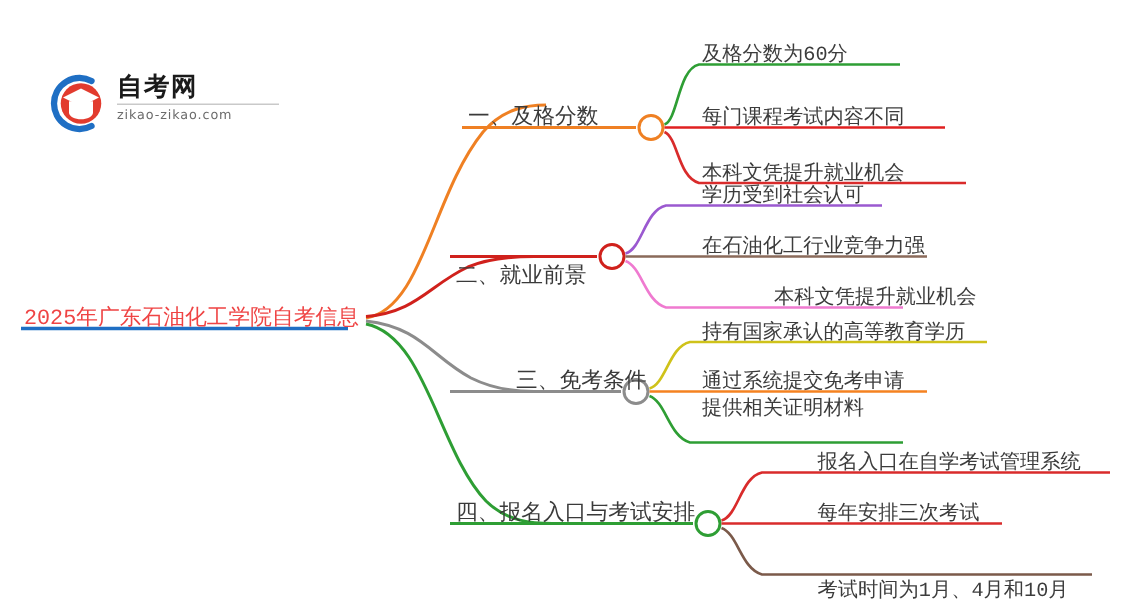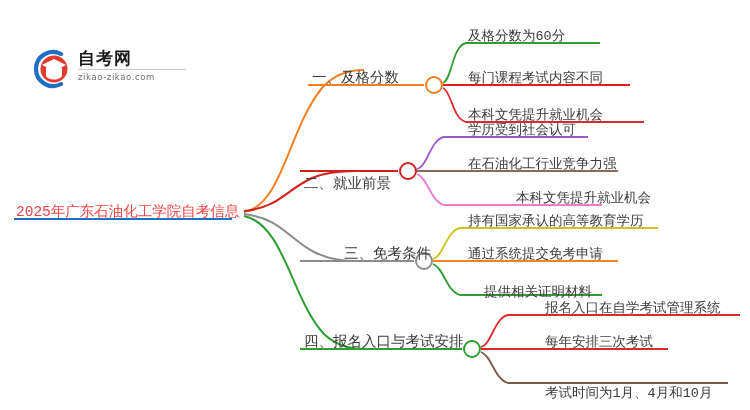--- a/index.html
+++ b/index.html
@@ -148,18 +148,18 @@
 <div class="node-label leaf-label" style="left:468px; top:106px;">本科文凭提升就业机会</div>
 
 <div class="node-label branch-label" style="left:304px; top:154px;margin-top:20px;">二、就业前景</div>
 <div class="node-label leaf-label" style="left:468px; top:121px;">学历受到社会认可</div>
 <div class="node-label leaf-label" style="left:468px; top:155px;">在石油化工行业竞争力强</div>
 <div class="node-label leaf-label" style="left:468px; top:189px;margin-left:48px;">本科文凭提升就业机会</div>
 
 <div class="node-label branch-label" style="left:304px; top:244px;margin-left:40px;">三、免考条件</div>
 <div class="node-label leaf-label" style="left:468px; top:212px;">持有国家承认的高等教育学历</div>
 <div class="node-label leaf-label" style="left:468px; top:245px;">通过系统提交免考申请</div>
-<div class="node-label leaf-label" style="left:468px; top:283px;margin-left:16px;">提供相关证明材料</div>
+<div class="node-label leaf-label" style="left:468px; top:263px;">提供相关证明材料</div>
 
 <div class="node-label branch-label" style="left:304px; top:332px;">四、报名入口与考试安排</div>
 <div class="node-label leaf-label" style="left:545px; top:299px;">报名入口在自学考试管理系统</div>
 <div class="node-label leaf-label" style="left:545px; top:333px;">每年安排三次考试</div>
 <div class="node-label leaf-label" style="left:545px; top:384px;">考试时间为1月、4月和10月</div>
 
 </body></html>

